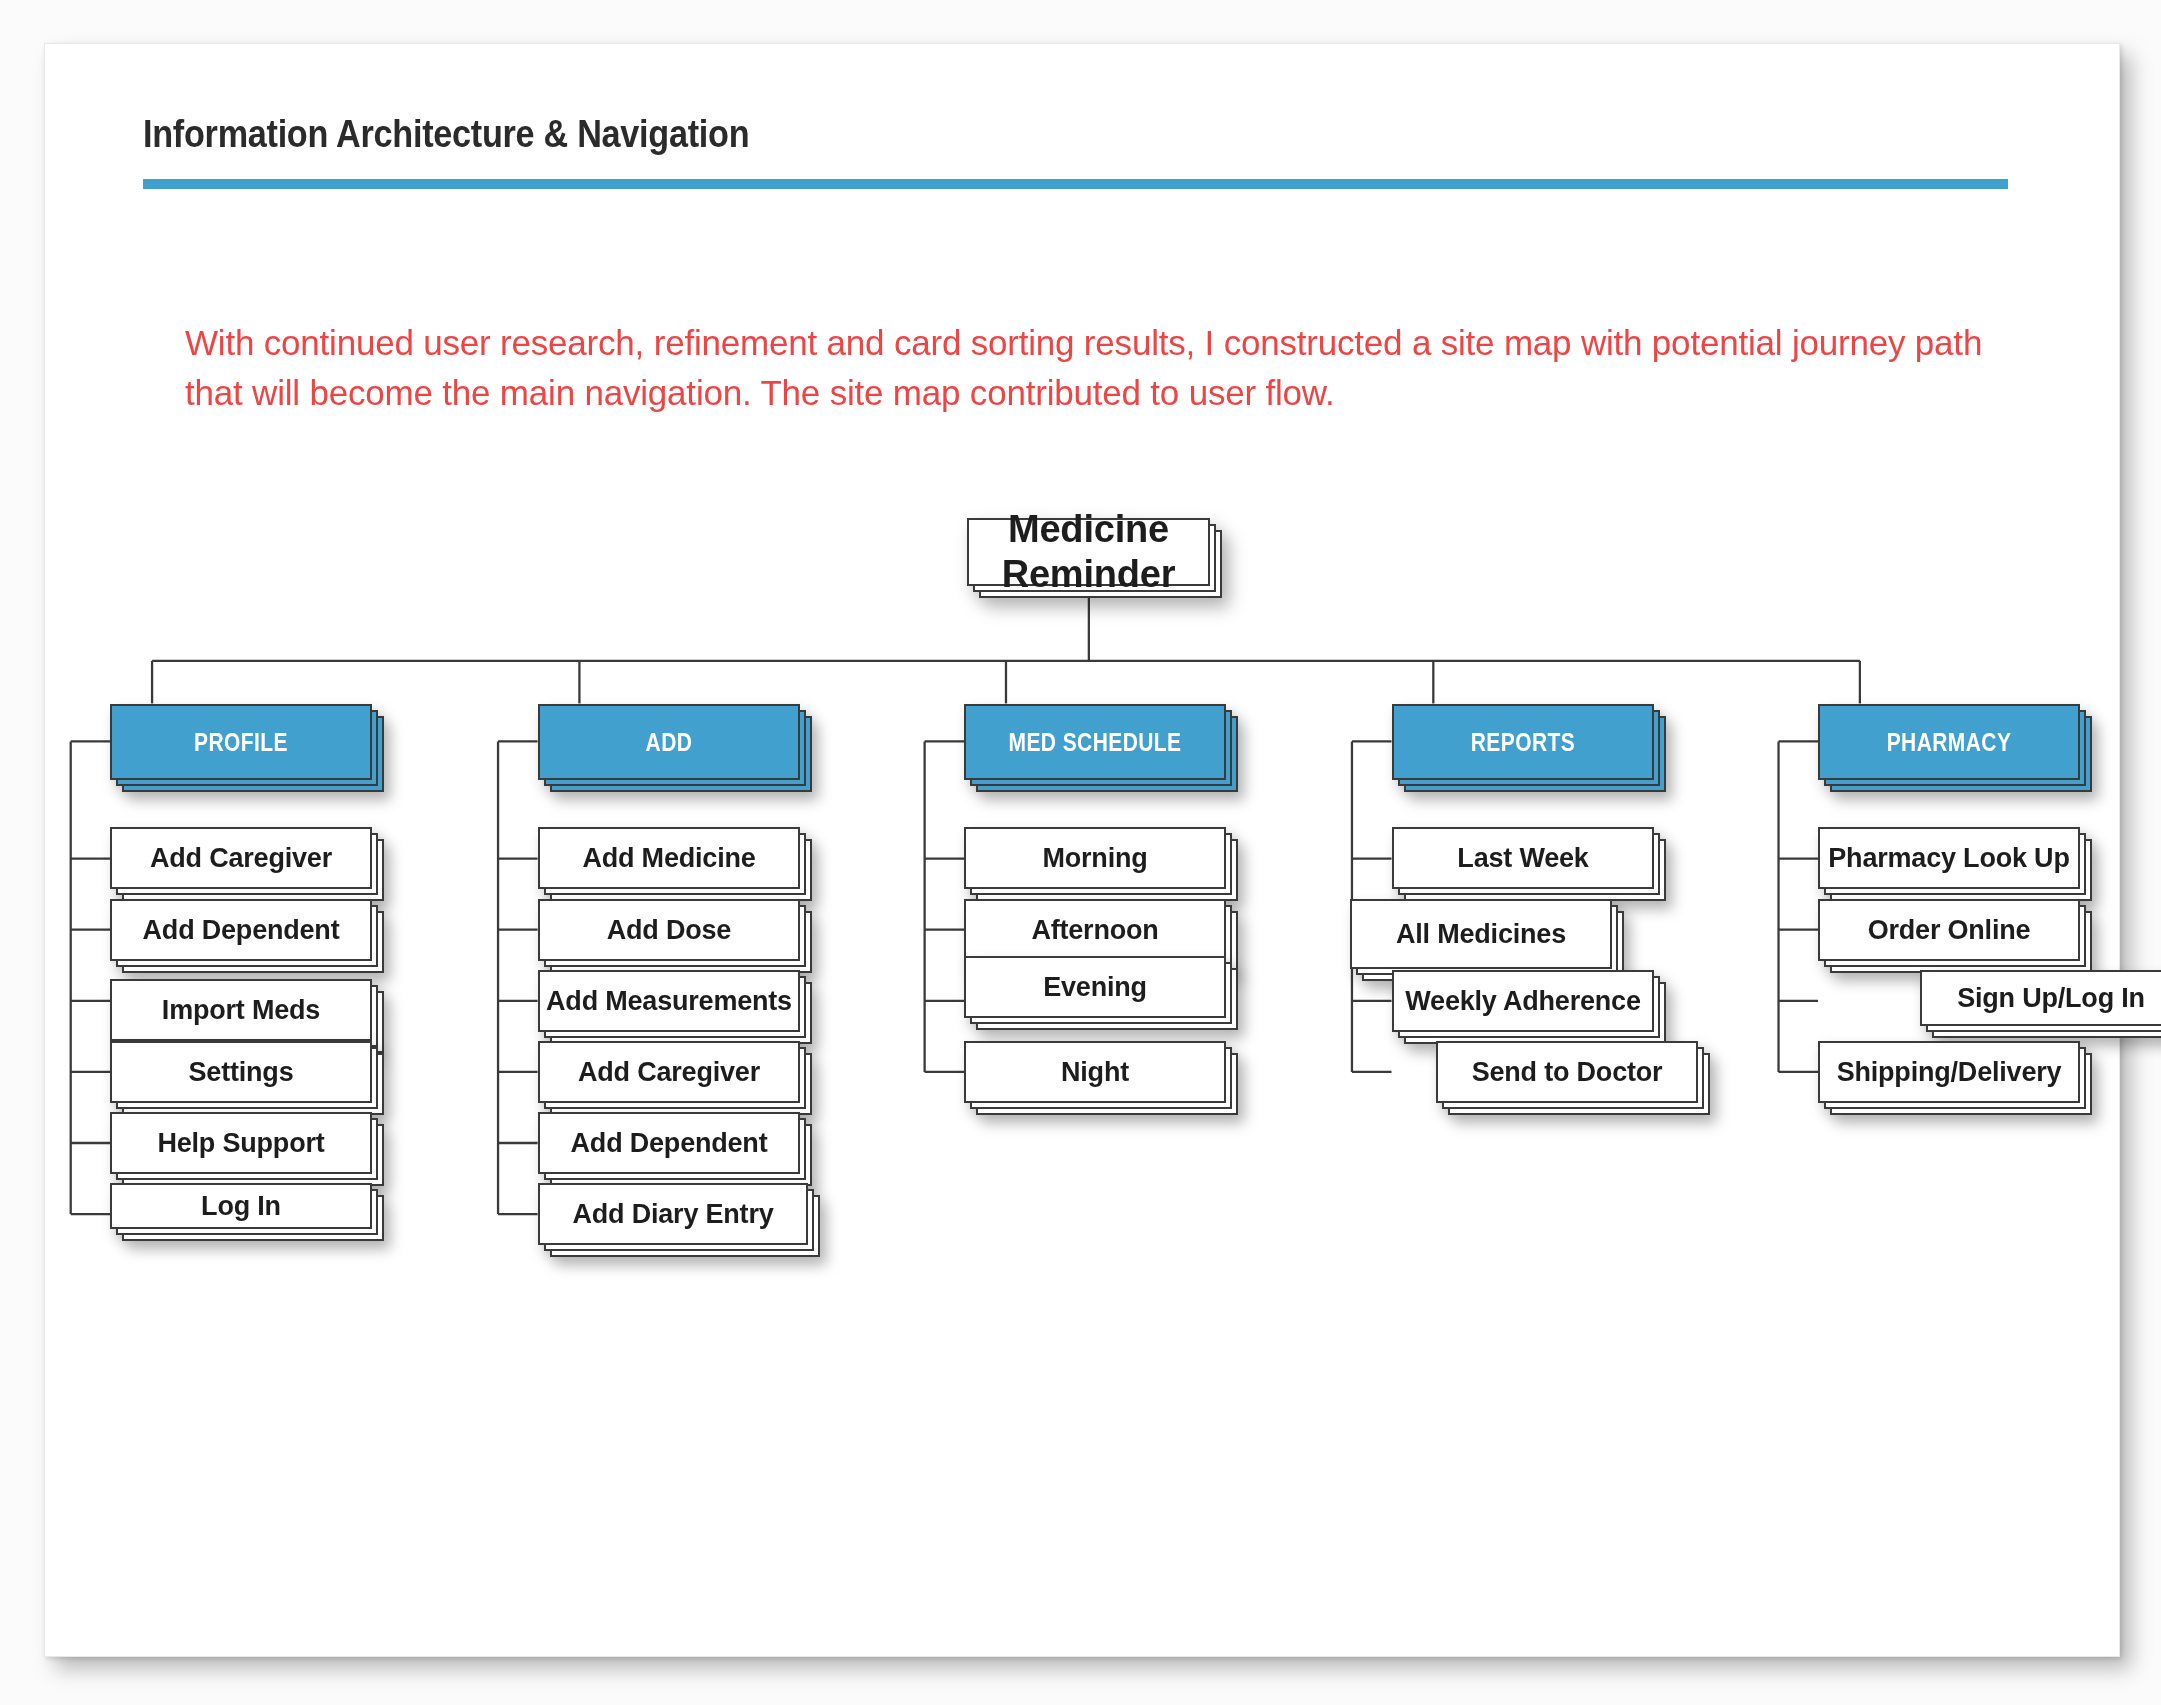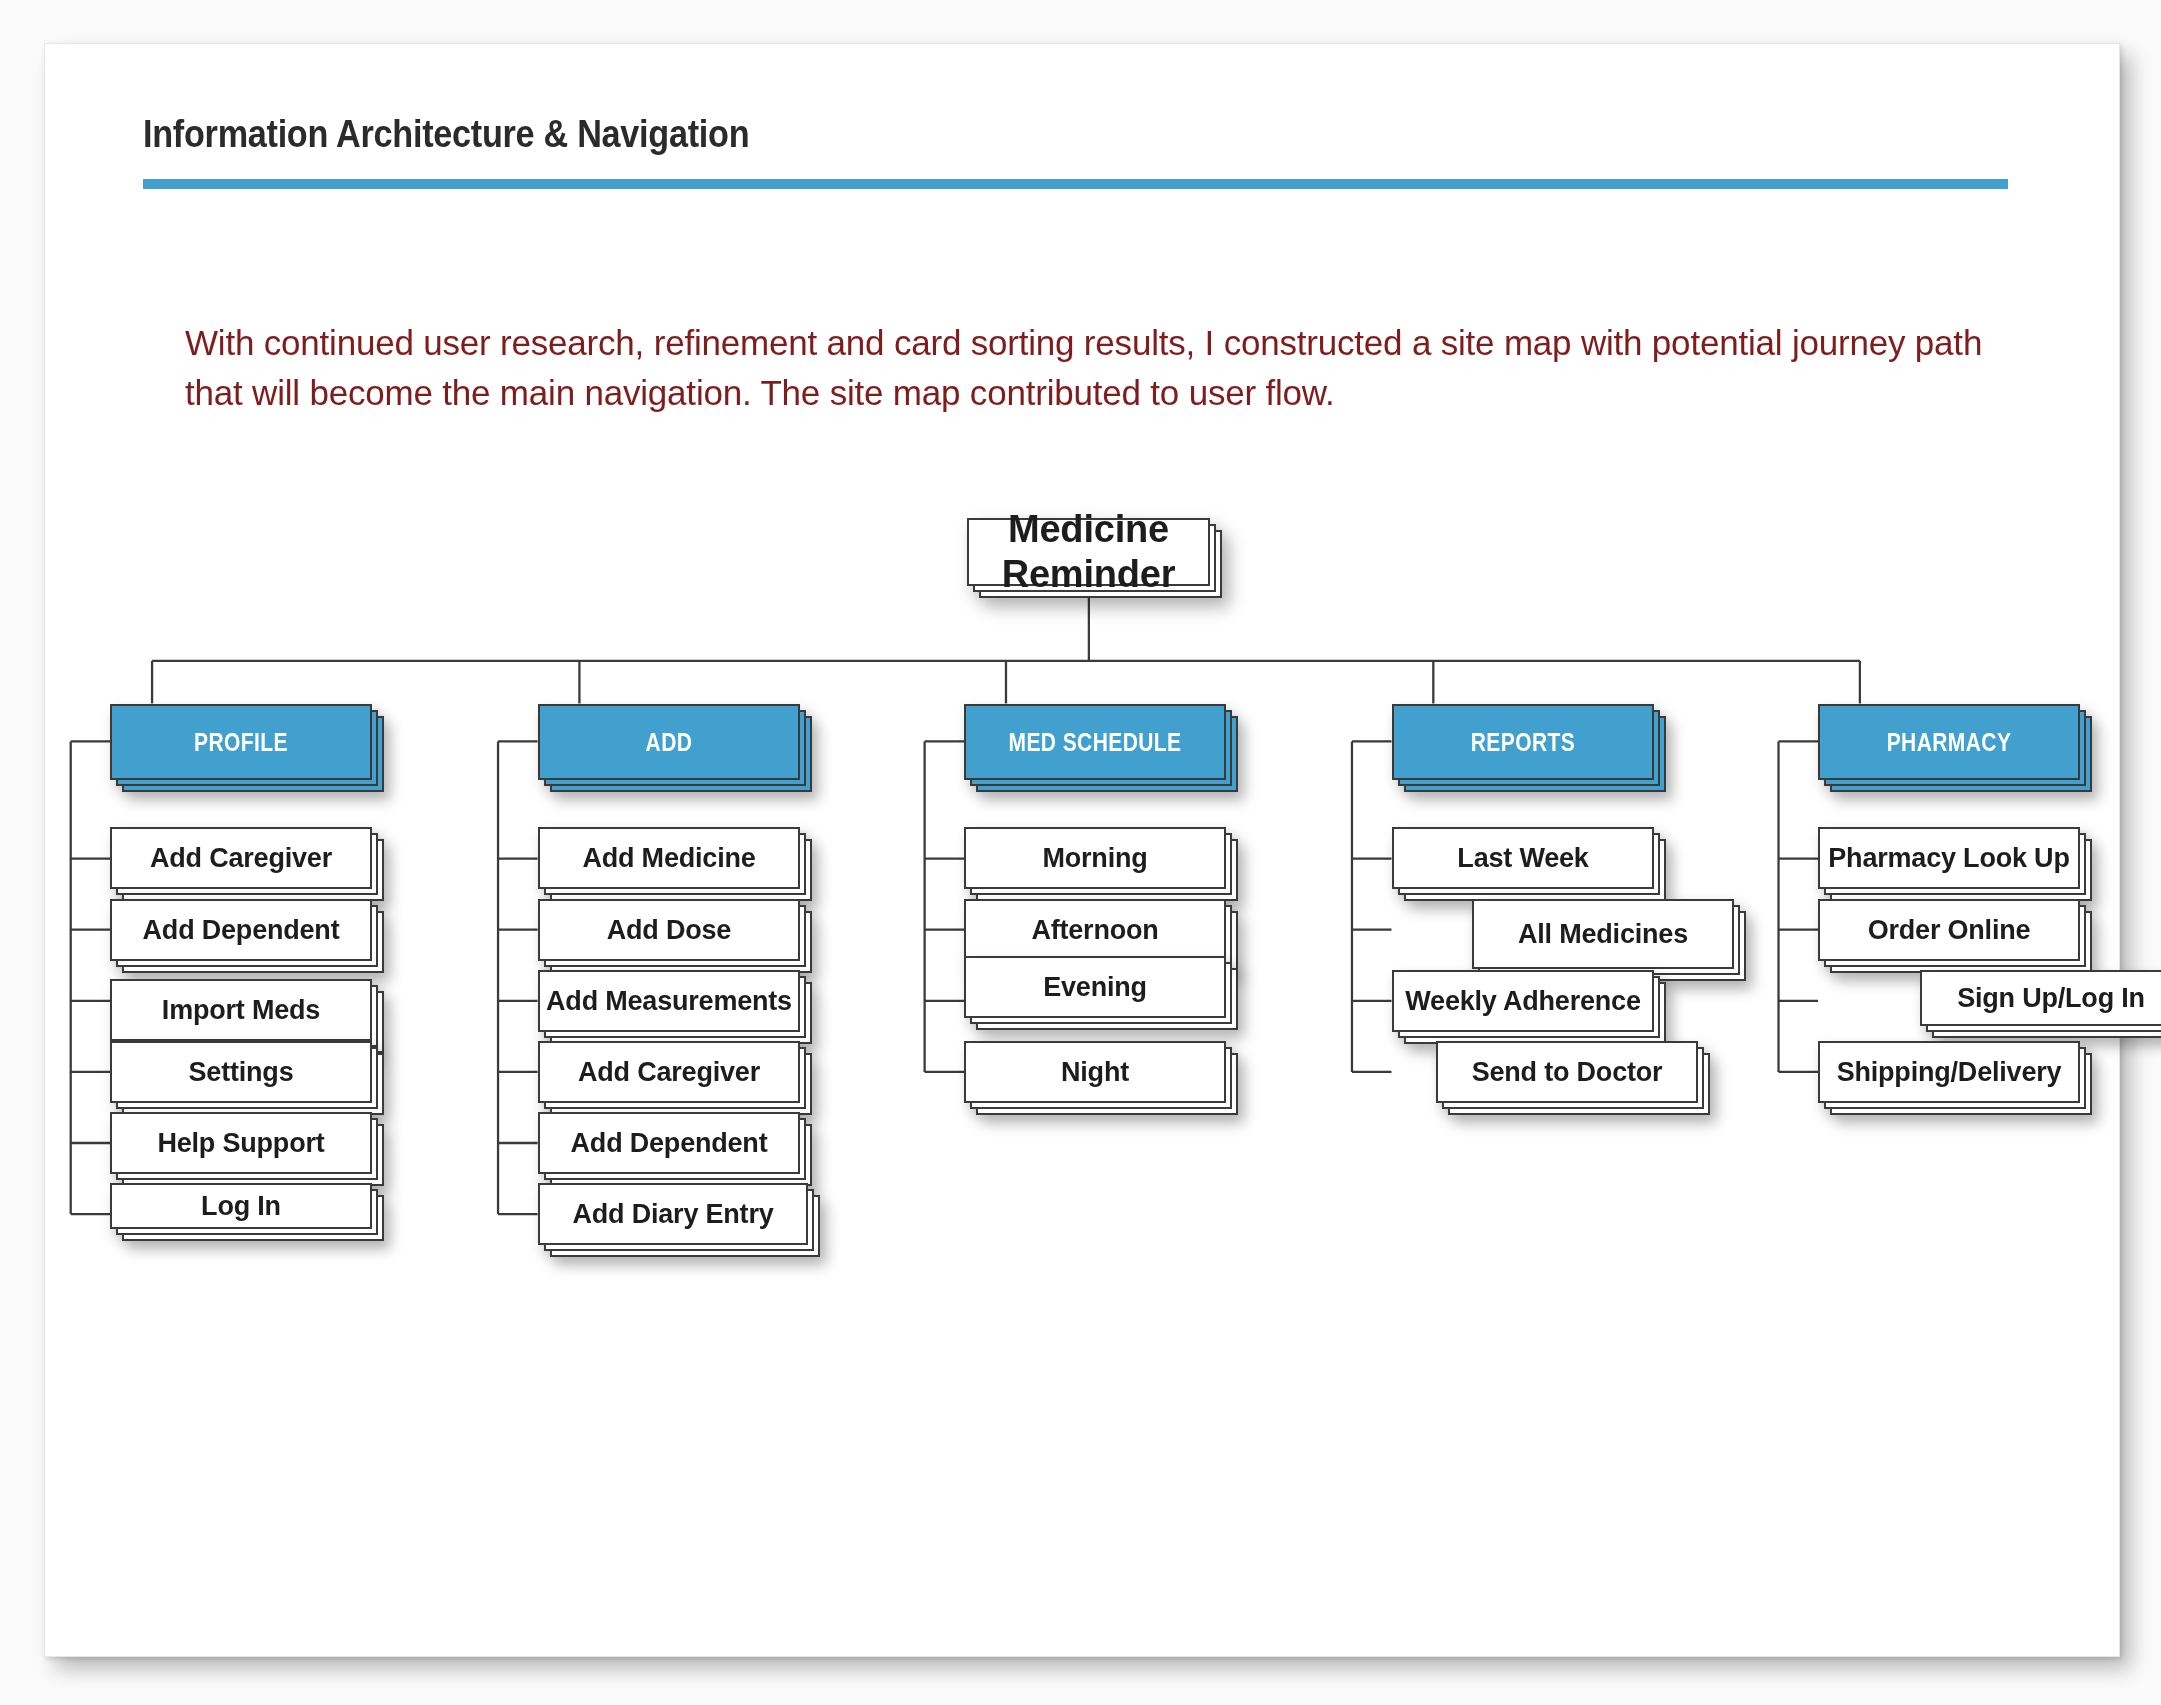--- a/index.html
+++ b/index.html
@@ -69,21 +69,21 @@
   }
 
   #lede {
     position: absolute;
     left: 185px;
     top: 318px;
     width: 1810px;
     font-size: 35px;
     line-height: 1.43;
     font-weight: 400;
-    color: #7f1d1d;
+    color: #ef4444;
     letter-spacing: -0.2px;
   }
 
   
   #chart {
     position: absolute;
     left: 0;
     top: 0;
     width: 2161px;
     height: 1705px;
@@ -335,21 +335,21 @@
           <div class="layer l2"></div>
           <div class="layer l1"></div>
           <div class="label">REPORTS</div>
         </div>
         <div class="card" style="left: 1392px; top: 827px; width: 262px; height: 62px;">
           <div class="layer l3"></div>
           <div class="layer l2"></div>
           <div class="layer l1"></div>
           <div class="label">Last Week</div>
         </div>
-        <div class="card" style="left: 1472px; top: 899px; width: 262px; height: 70px;">
+        <div class="card" style="left: 1350px; top: 899px; width: 262px; height: 70px;">
           <div class="layer l3"></div>
           <div class="layer l2"></div>
           <div class="layer l1"></div>
           <div class="label">All Medicines</div>
         </div>
         <div class="card" style="left: 1392px; top: 970px; width: 262px; height: 62px;">
           <div class="layer l3"></div>
           <div class="layer l2"></div>
           <div class="layer l1"></div>
           <div class="label">Weekly Adherence</div>

